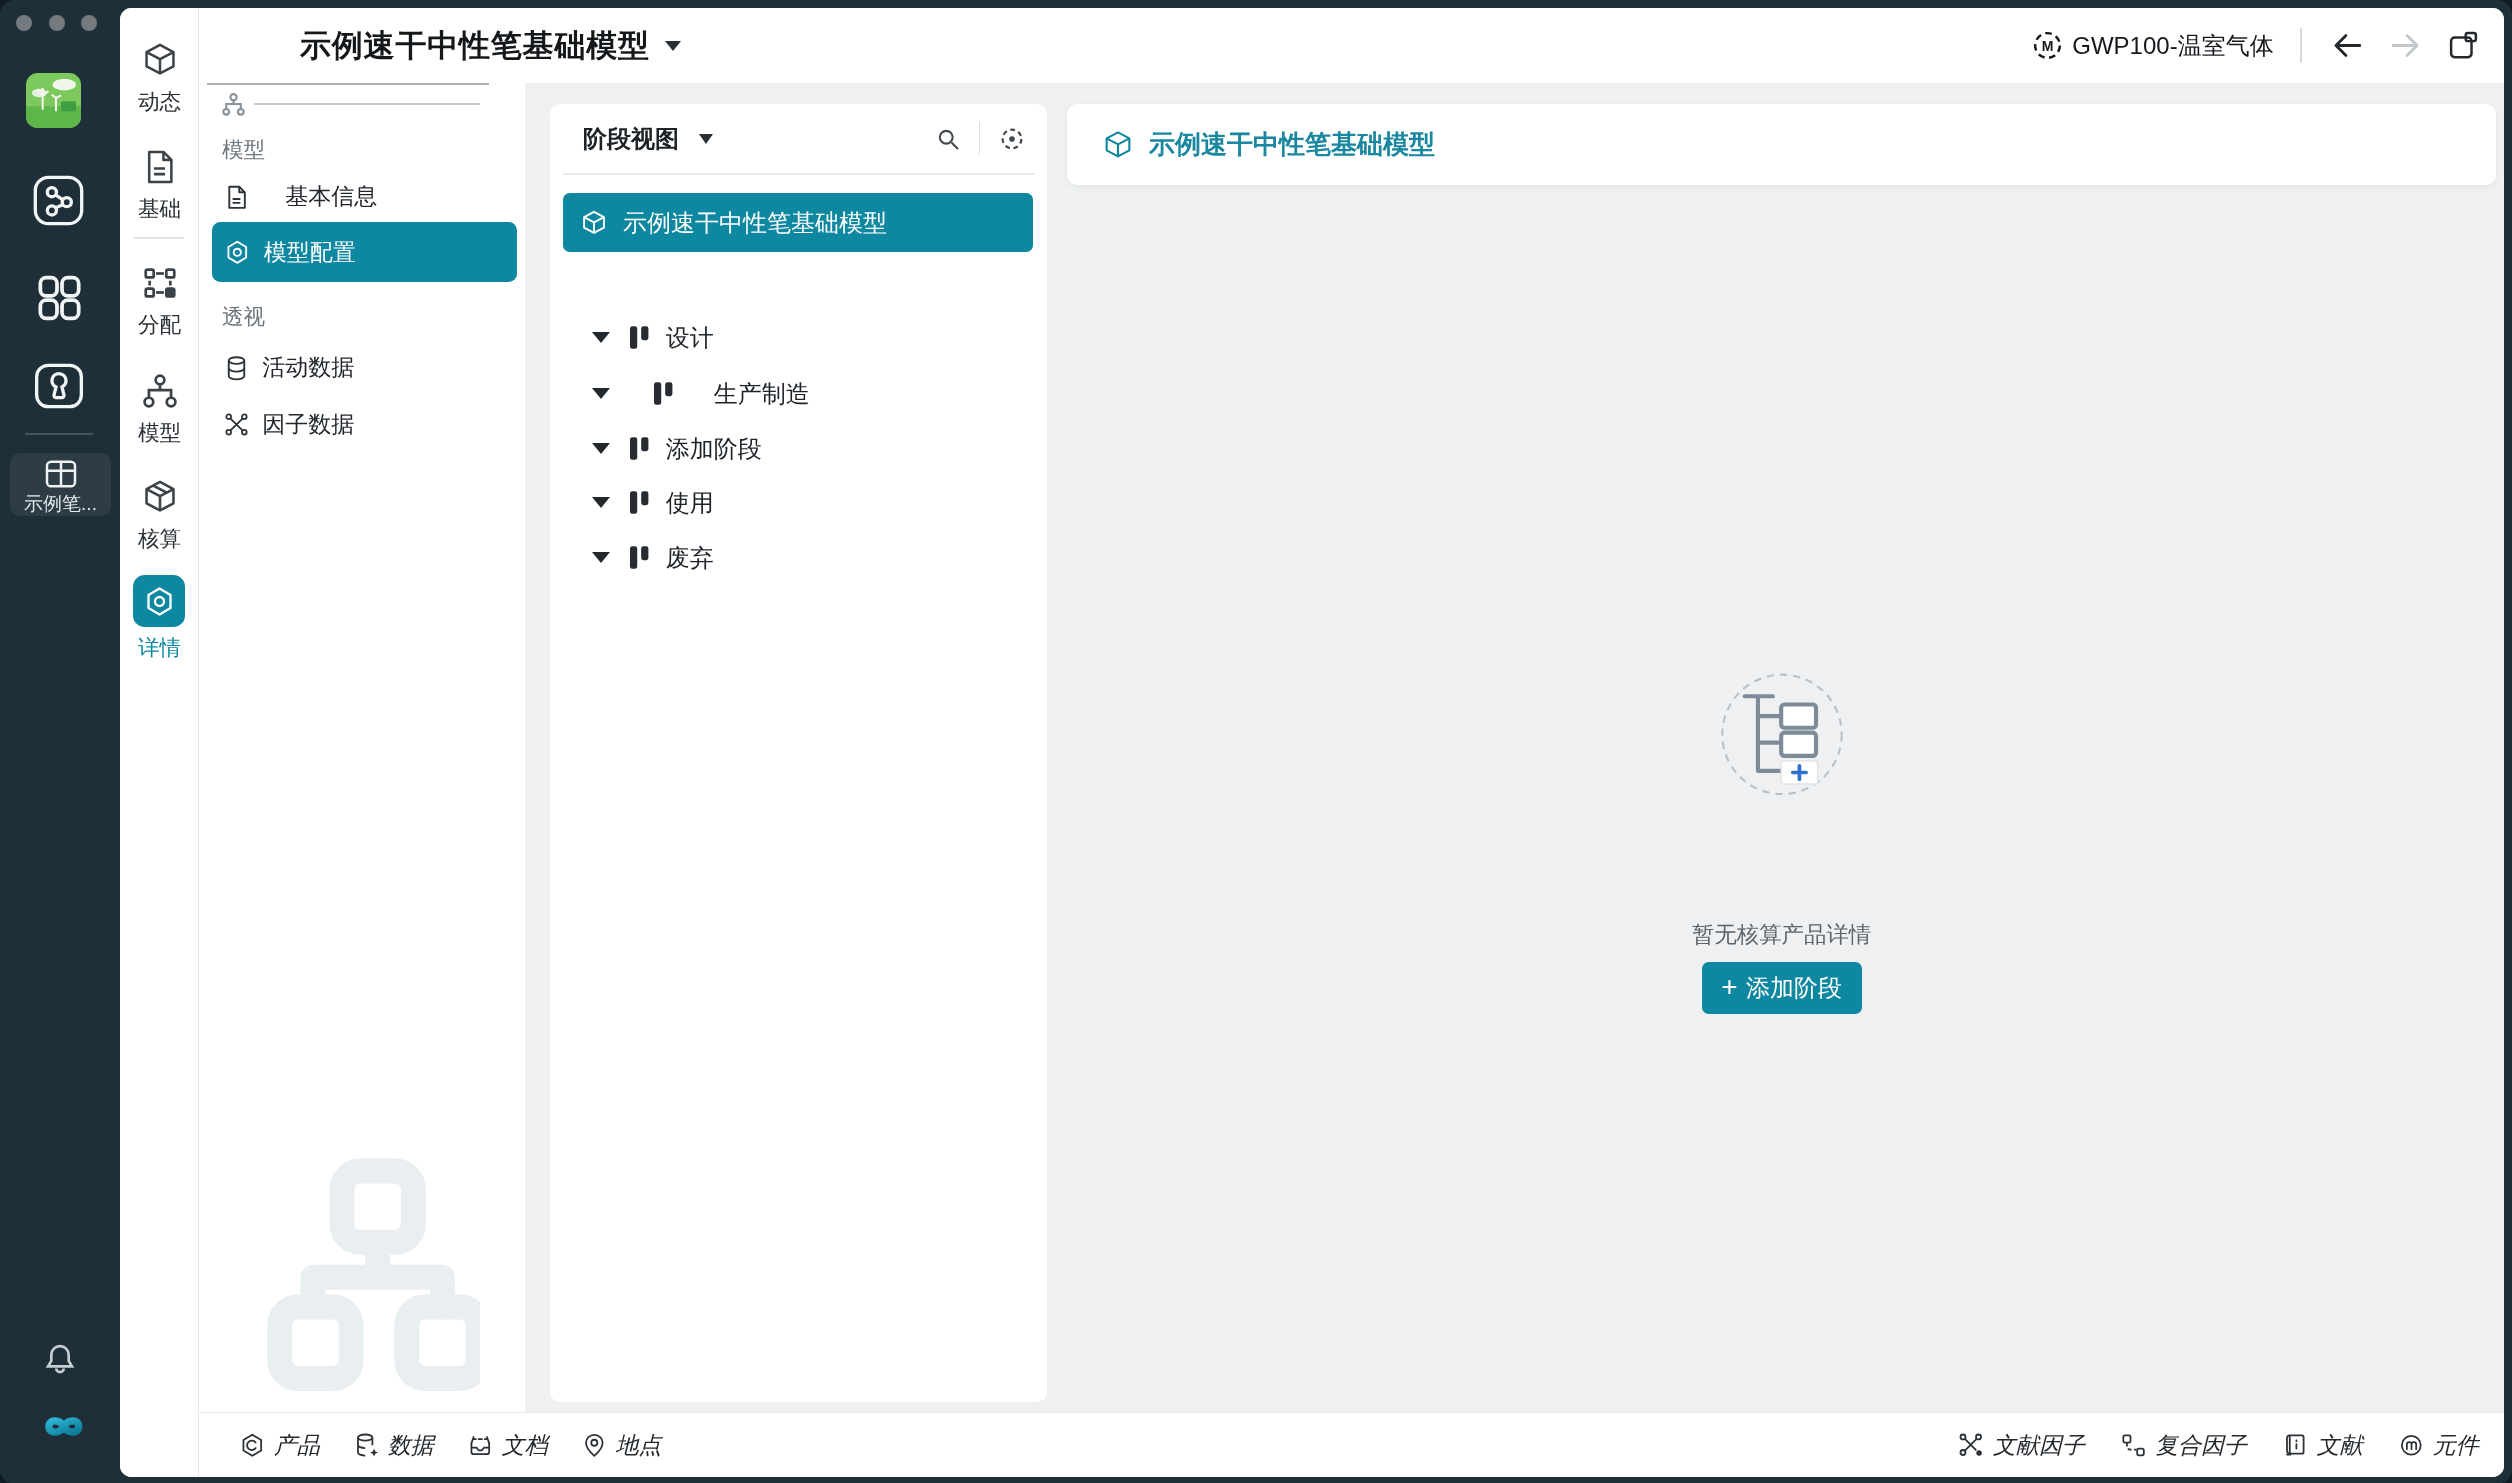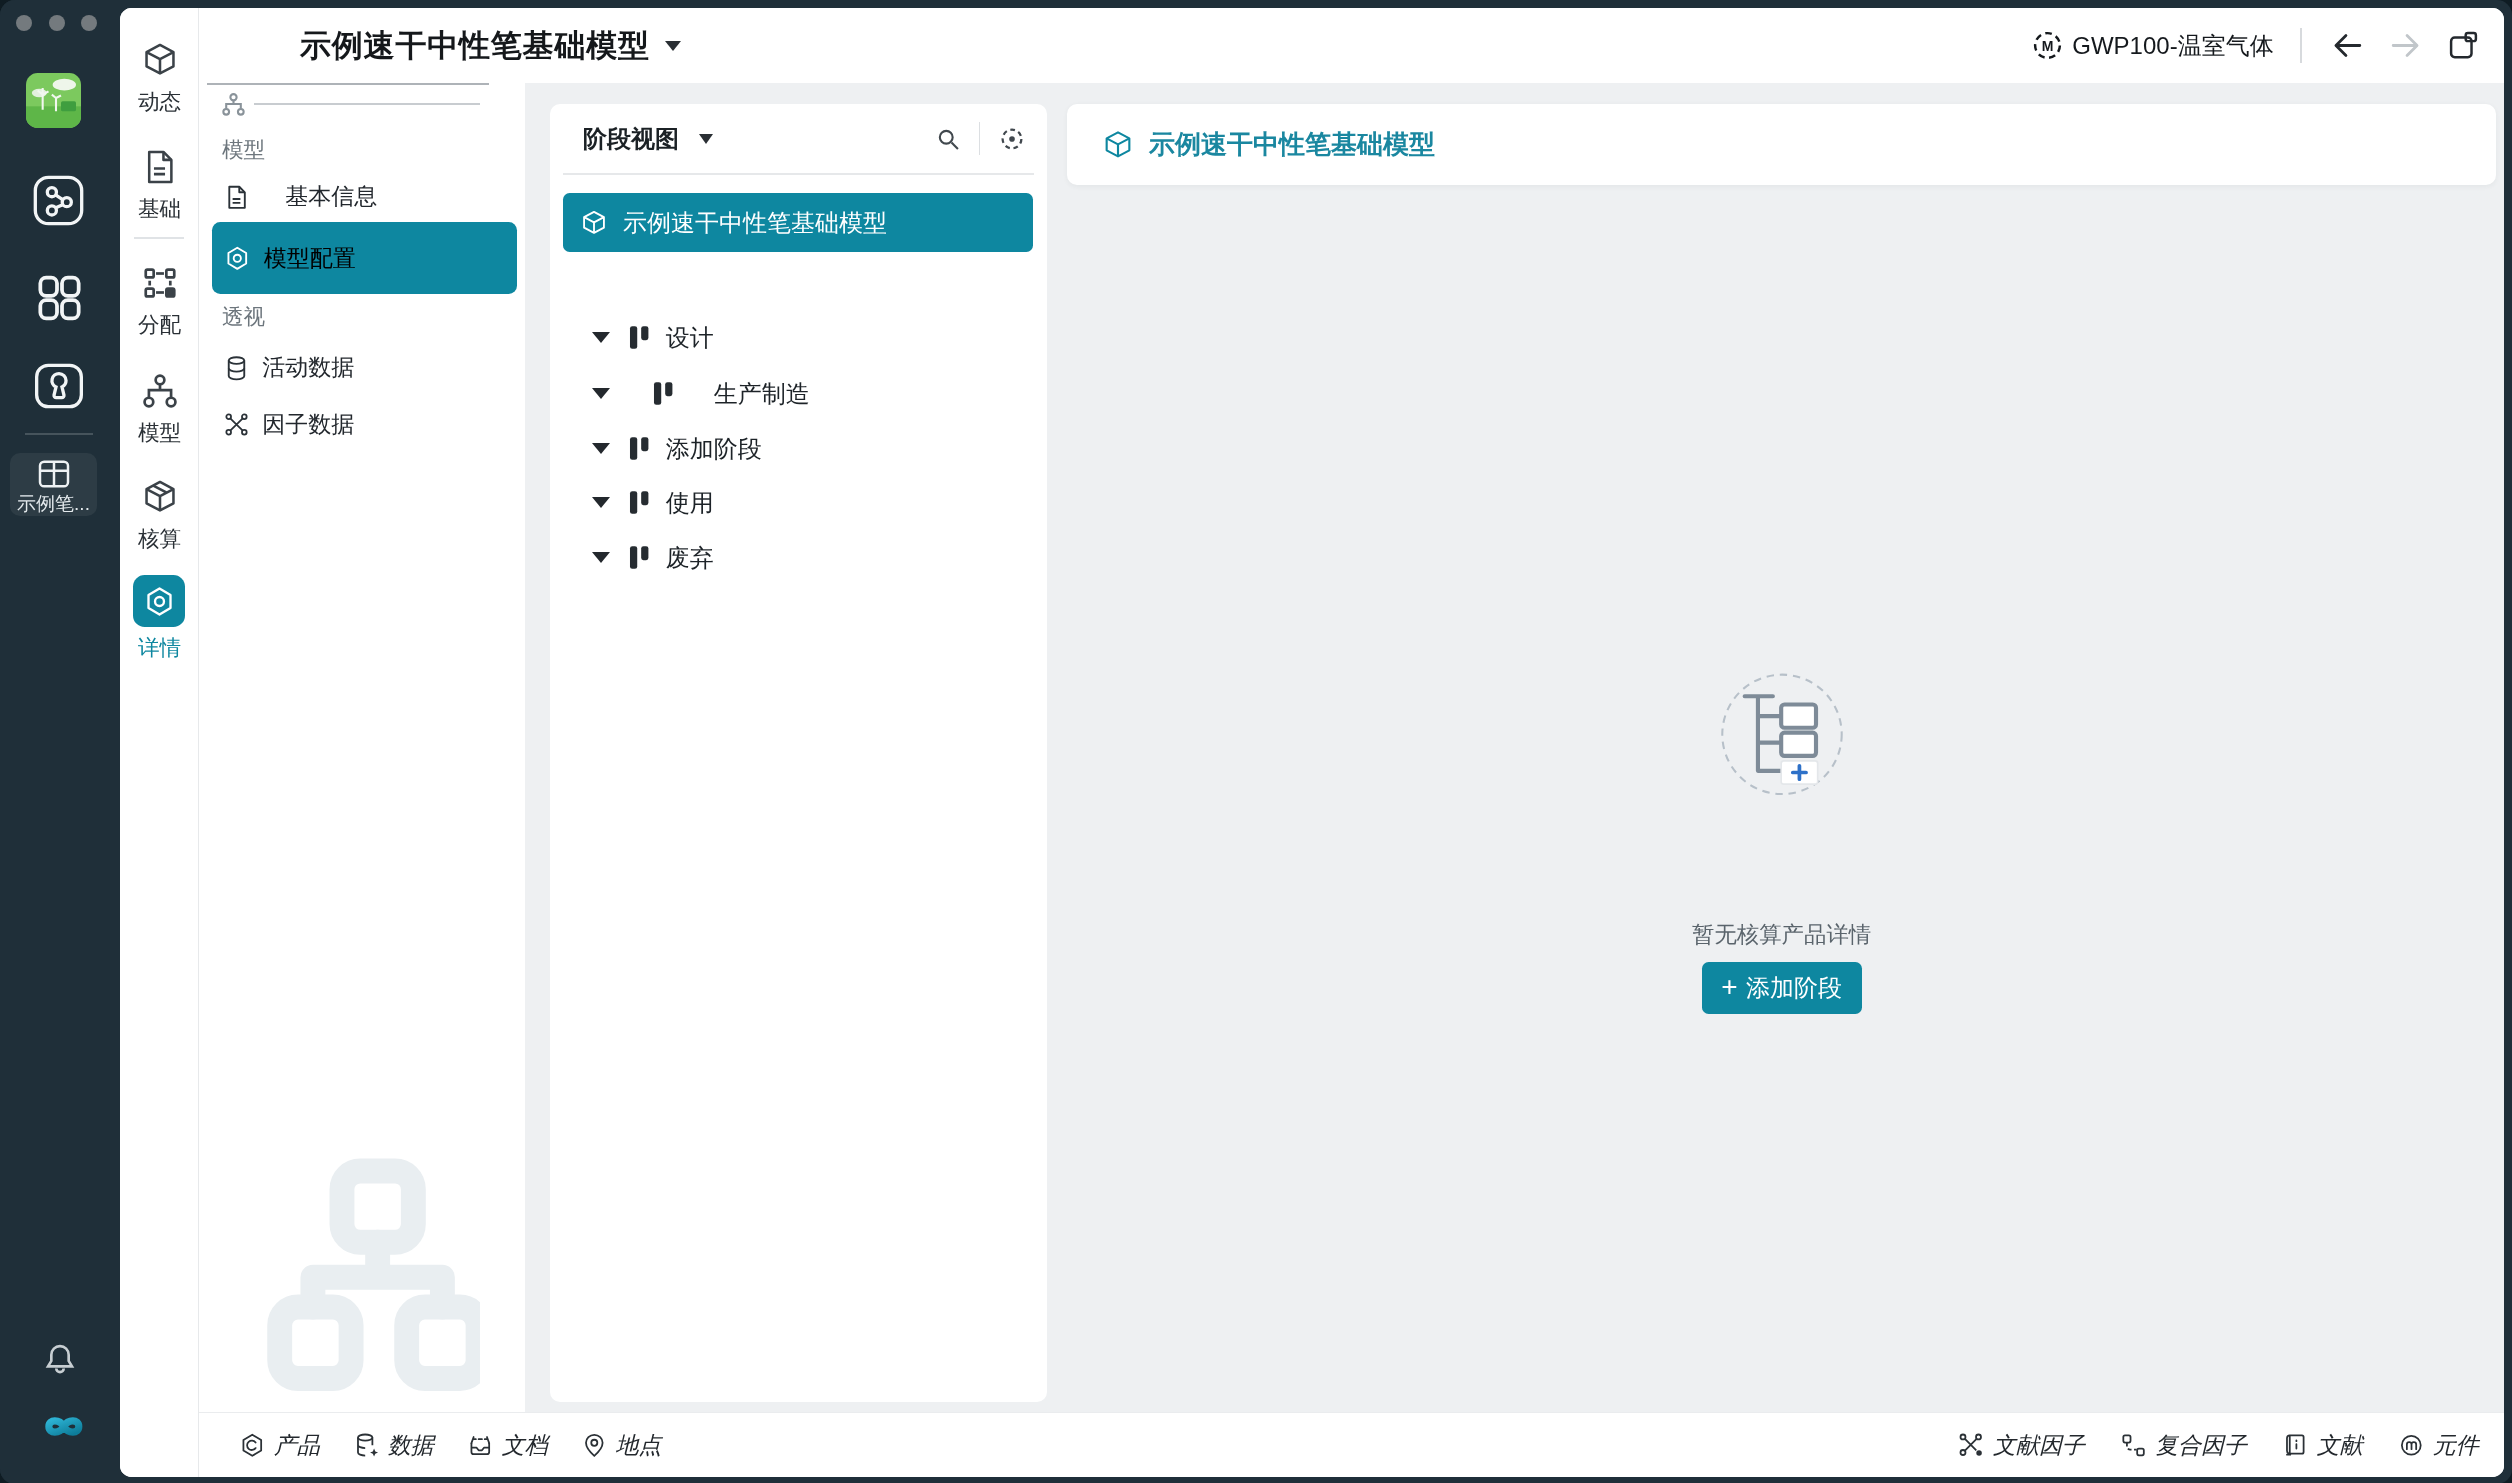--- a/index.html
+++ b/index.html
@@ -8,21 +8,21 @@
   .screen { position:relative; width:2512px; height:1484px; background:#0f1c23; overflow:hidden; }
   .window { position:absolute; inset:0; background:#1f2f39; border-radius:15px; overflow:hidden; }
 
   
   .sidebar { position:absolute; left:0; top:0; bottom:0; width:120px; background:#1f2f39; }
   .traffic { position:absolute; top:15px; left:16px; display:flex; gap:16.6px; }
   .traffic .dot { width:16px; height:16px; border-radius:50%; background:#747a7e; }
   .app-icon { position:absolute; left:26px; top:73px; width:55px; height:55px; border-radius:11.6px; overflow:hidden; }
   .side-btn { position:absolute; color:#f2f5f6; }
   .side-divider { position:absolute; left:25px; top:433px; width:68px; height:1.7px; background:#46545c; }
-  .active-ws { position:absolute; left:10px; top:453px; width:87px; height:63px; border-radius:10px; background:#2d3c45; color:#e8edf0; text-align:center; }
+  .active-ws { position:absolute; left:10px; top:453px; width:101px; height:63px; border-radius:10px; background:#2d3c45; color:#e8edf0; text-align:center; }
   .active-ws .lbl { position:absolute; left:0; right:0; top:38px; font-size:19px; color:#e4eaed; }
   .bell { position:absolute; left:44px; top:1342px; color:#c7ced2; }
   .infinity { position:absolute; left:33px; top:1408px; }
 
   
   .content { position:absolute; left:120px; top:8.3px; right:8.3px; bottom:6.6px; background:#ffffff; border-radius:11.6px; overflow:hidden; }
 
   
   .navcol { position:absolute; left:0; top:0; bottom:0; width:79px; background:#fff; border-right:1.7px solid #e7e9eb; }
   .nav-item { position:absolute; left:0; width:79px; text-align:center; color:#3b4248; }
@@ -46,21 +46,21 @@
 
   
   .panel2 { position:absolute; left:0; top:0; bottom:0; width:326px; background:#fff; overflow:hidden; }
   .panel2 .topline { position:absolute; left:8.3px; top:0; width:282px; height:1.7px; background:#aeb3b8; }
   .mini-row { position:absolute; left:21.6px; top:8.3px; display:flex; align-items:center; }
   .mini-row .hline { width:226px; height:1.7px; background:#c8ccd0; margin-left:8.3px; }
   .sec-label { position:absolute; left:23px; font-size:21.6px; color:#6d767d; }
   .p-item { position:absolute; left:13.3px; width:305px; height:47px; display:flex; align-items:center; color:#22272d; }
   .p-item .ic { margin-left:11.6px; display:flex; color:#2b3238; }
   .p-item .plbl { margin-left:13.3px; font-size:23px; }
-  .p-item.selected { height:72px; border-radius:8.3px; background:#0e87a0; color:#000000; }
+  .p-item.selected { height:60px; border-radius:8.3px; background:#0e87a0; color:#ffffff; }
   .p-item.selected .ic { color:#fff; }
   .p-item.selected .plbl { font-weight:500; }
   .watermark { position:absolute; left:68px; top:1073px; color:#e9eef1; }
 
   
   .treecard { position:absolute; left:351px; top:21px; width:497px; bottom:10px; background:#fff; border-radius:10px; }
   .tree-head { position:absolute; left:0; top:0; right:0; height:72px; }
   .tree-head .vlbl { position:absolute; left:33px; top:0; height:69px; display:flex; align-items:center; gap:20px; font-size:24px; font-weight:600; color:#1b2125; }
   .tree-head .caret { border-top-width:10px; border-left-width:7.5px; border-right-width:7.5px; }
   .tree-tools { position:absolute; right:20px; top:0; height:69px; display:flex; align-items:center; gap:16.6px; color:#41484e; }

